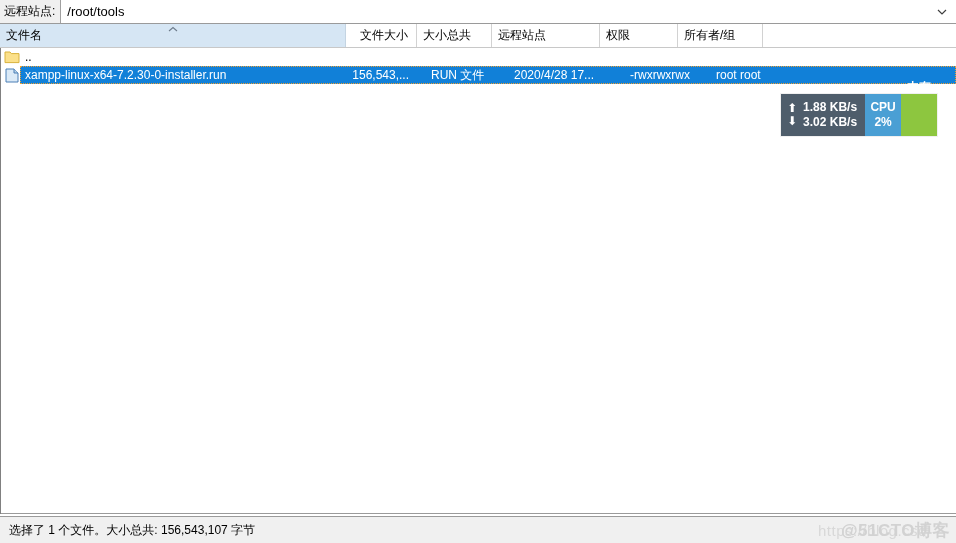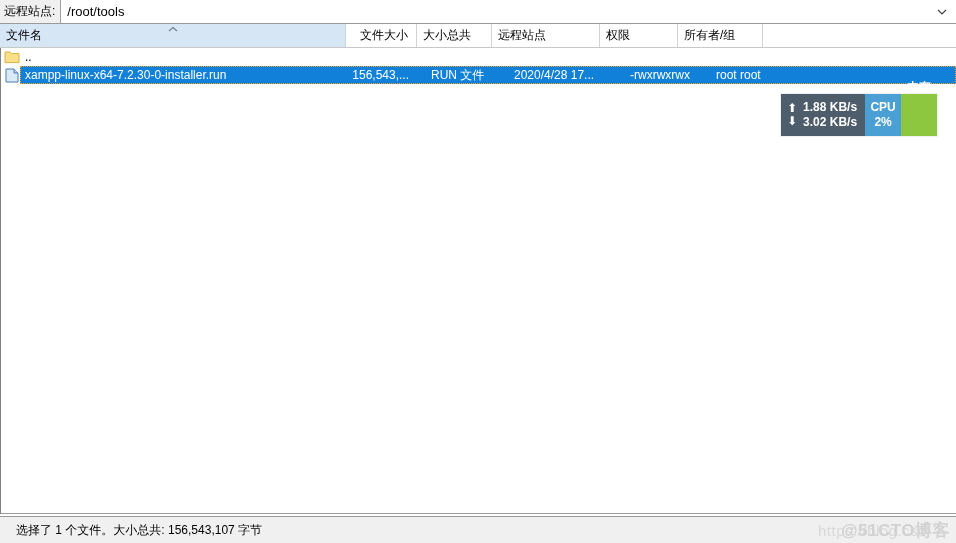--- a/index.html
+++ b/index.html
@@ -220,21 +220,21 @@
     position: absolute;
     left: 0;
     top: 516px;
     width: 956px;
     height: 27px;
     background: #f0f0f0;
     border-top: 1px solid #9a9a9a;
     box-sizing: border-box;
     display: flex;
     align-items: center;
-    padding-left: 16px;
+    padding-left: 9px;
     font-size: 12px;
     color: #000;
   }
 
   
   .watermark {
     position: absolute;
     right: 6px;
     top: 518px;
     height: 24px;

